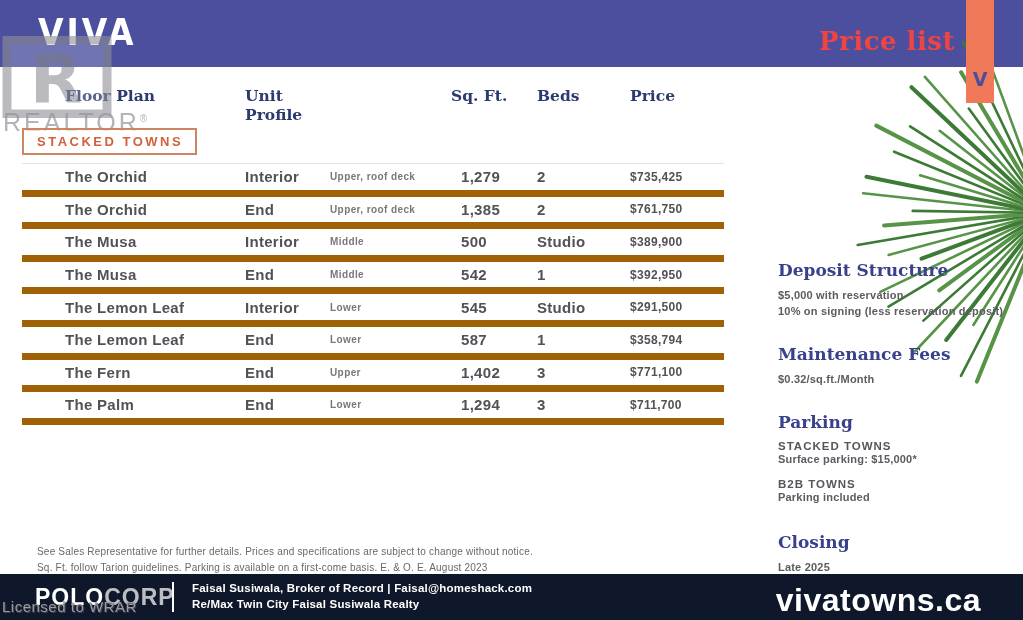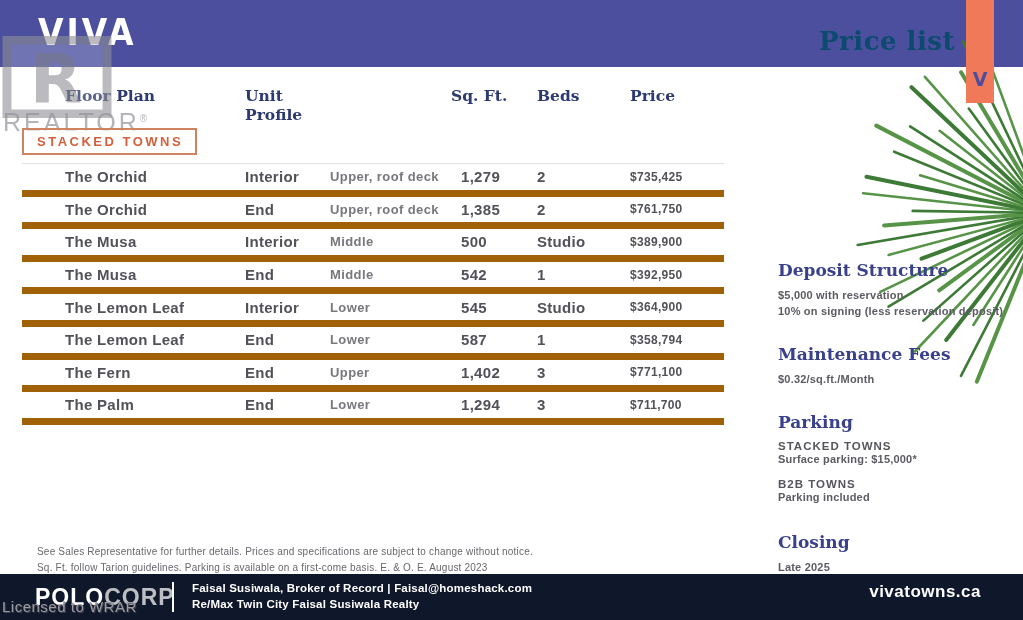--- a/index.html
+++ b/index.html
@@ -9,21 +9,21 @@
     -webkit-font-smoothing:antialiased;
   }
   
   .banner{position:absolute;left:0;top:0;width:1023px;height:67px;background:#4b4f9e;z-index:2;}
   .viva-logo{
     position:absolute;left:38px;top:10px;z-index:4;color:#ffffff;
     font-family:"DejaVu Sans",sans-serif;font-weight:800;font-size:33px;
     letter-spacing:3px;transform:scaleY(1.12);transform-origin:top left;
   }
   .price-list-title{
-    position:absolute;right:68px;top:26px;z-index:4;color:#0c4a6e;
+    position:absolute;right:68px;top:26px;z-index:4;color:#ef4444;
     font-family:"DejaVu Serif",serif;font-weight:700;font-size:26px;letter-spacing:.5px;
   }
   .ribbon{
     position:absolute;left:966px;top:0;width:28px;height:103px;background:#f0795a;z-index:5;
     display:flex;align-items:flex-end;justify-content:center;padding-bottom:13px;box-sizing:border-box;
   }
   .ribbon .v{color:#4b4f9e;font-weight:800;font-size:19px;font-family:"DejaVu Sans",sans-serif;}
   
   .palm{position:absolute;left:843px;top:55px;width:180px;height:200px;z-index:3;overflow:visible;}
   
@@ -51,21 +51,21 @@
     font-family:"DejaVu Serif",serif;font-weight:700;font-size:15.5px;color:#2c3a70;
   }
   .thead .sqft-h{margin-left:-10px;}
   .tbody{position:absolute;left:22px;top:163px;width:702px;z-index:5;border-top:1px solid #e3e3e5;}
   .t-row{
     display:grid;grid-template-columns:180px 85px 131px 76px 93px 1fr;
     padding-left:43px;box-sizing:border-box;height:32.6px;align-items:center;
     border-bottom:7px solid #a16207;
   }
   .cell{font-size:15px;font-weight:600;color:#515158;letter-spacing:.3px;}
-  .cell.sub{font-size:13px;font-weight:700;color:#77777d;letter-spacing:.4px;}
+  .cell.sub{font-size:10px;font-weight:700;color:#77777d;letter-spacing:.4px;}
   .cell.price{font-size:12px;}
   
   .sidebar{position:absolute;left:778px;top:260px;width:240px;z-index:5;}
   .sb-h{font-family:"DejaVu Serif",serif;font-weight:700;font-size:17px;color:#3a418c;margin:0 0 8px 0;}
   .sb-line{font-size:11px;font-weight:600;color:#5b5b62;line-height:1.45;letter-spacing:.2px;}
   .sb-gap-24{margin-top:24px;}
   .sb-gap-26{margin-top:26px;}
   .sb-label{font-size:11.5px;font-weight:700;color:#55555c;letter-spacing:1px;}
   .sb-group{margin-bottom:10px;}
   
@@ -73,21 +73,21 @@
     position:absolute;left:37px;top:544px;z-index:5;font-size:10px;color:#68686e;
     line-height:1.55;letter-spacing:.2px;font-weight:500;
   }
   
   .footer{position:absolute;left:0;top:574px;width:1023px;height:46px;background:#0f172a;z-index:8;}
   .polocorp{position:absolute;left:35px;top:10px;font-size:23px;font-weight:800;letter-spacing:1px;}
   .polocorp .p1{color:#ffffff;}
   .polocorp .p2{color:rgba(255,255,255,.72);}
   .f-divider{position:absolute;left:172px;top:8px;width:2px;height:30px;background:#ffffff;}
   .broker{position:absolute;left:192px;top:7px;color:#ffffff;font-size:11.5px;font-weight:700;line-height:1.35;letter-spacing:.2px;}
-  .website{position:absolute;right:42px;top:8px;color:#ffffff;font-size:17px;font-weight:600;letter-spacing:.5px;}
+  .website{position:absolute;right:42px;top:8px;color:#ffffff;font-size:32px;font-weight:600;letter-spacing:.5px;}
 </style>
 </head>
 <body>
 
 <div class="banner"></div>
 <div class="viva-logo">VIVA</div>
 <div class="price-list-title">Price list</div>
 <div class="ribbon">
   <span class="v">V</span>
 </div>
@@ -174,21 +174,21 @@
     <span class="cell">542</span>
     <span class="cell">1</span>
     <span class="cell price">$392,950</span>
   </div>
   <div class="t-row">
     <span class="cell">The Lemon Leaf</span>
     <span class="cell">Interior</span>
     <span class="cell sub">Lower</span>
     <span class="cell">545</span>
     <span class="cell">Studio</span>
-    <span class="cell price">$364,900</span>
+    <span class="cell price">$291,500</span>
   </div>
   <div class="t-row">
     <span class="cell">The Lemon Leaf</span>
     <span class="cell">End</span>
     <span class="cell sub">Lower</span>
     <span class="cell">587</span>
     <span class="cell">1</span>
     <span class="cell price">$358,794</span>
   </div>
   <div class="t-row">

